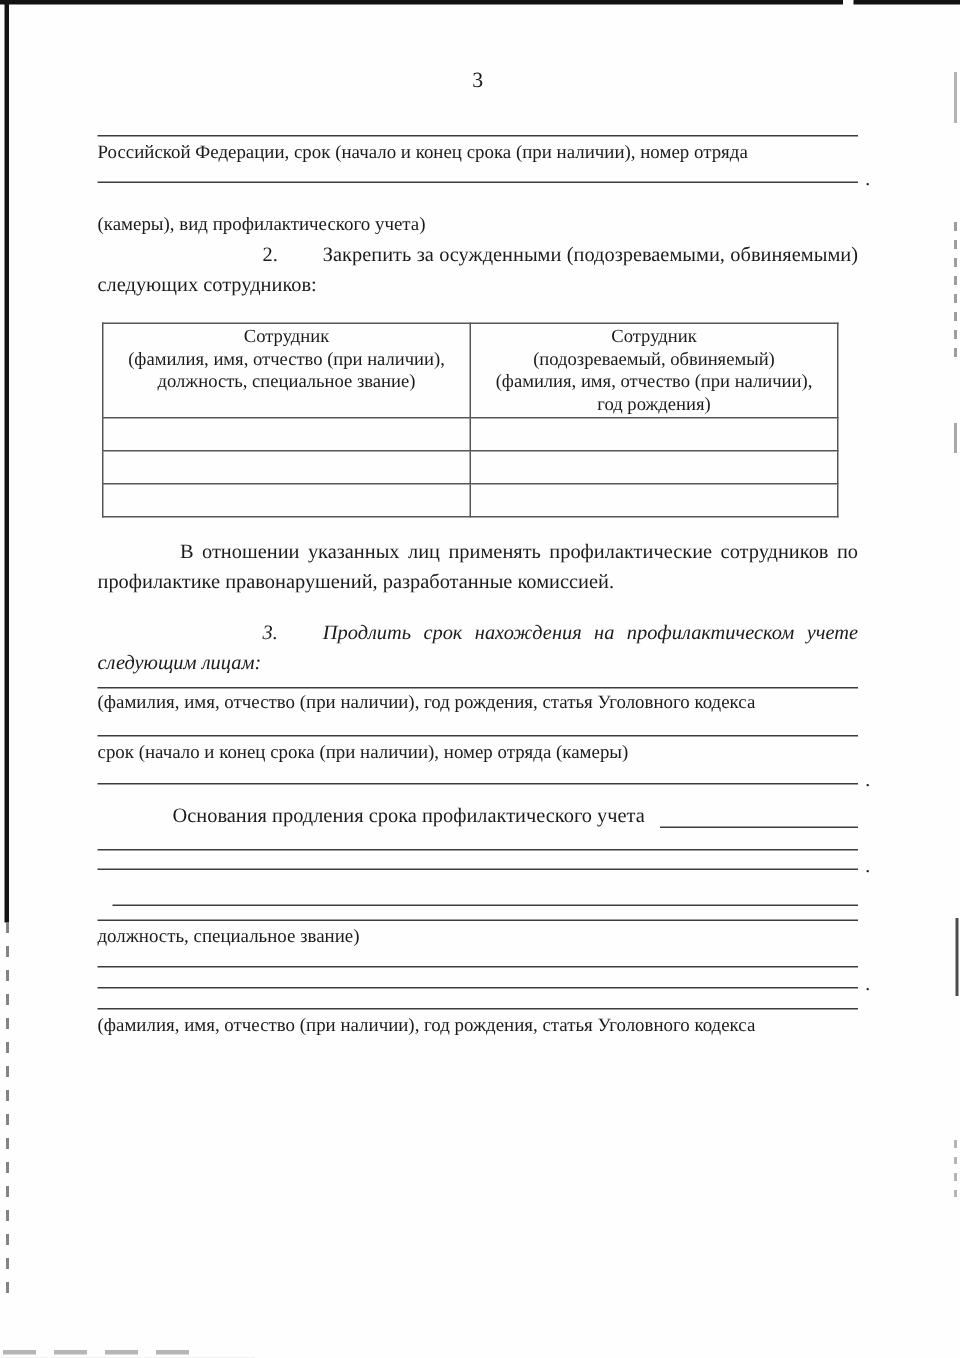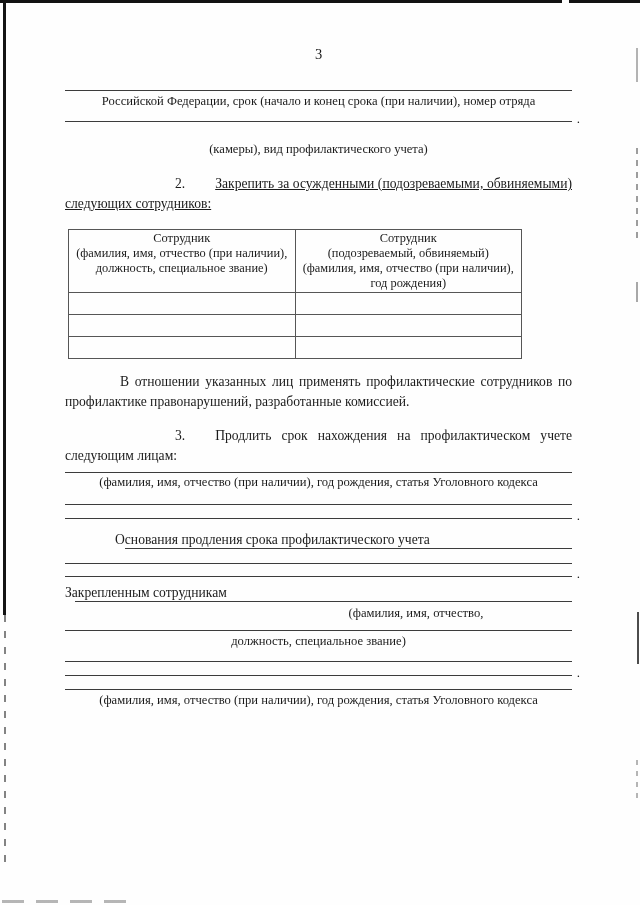--- a/index.html
+++ b/index.html
@@ -34,56 +34,56 @@
   }
 
   .content { position:absolute; left:65px; top:46px; width:507px; }
 
   .page-number { text-align:center; font-size:14.5px; margin:0 0 0 0; }
 
   .rule { height:0; border-top:1.5px solid #3c3c3c; }
   .rule-row { position:relative; }
   .rule-row .tail { position:absolute; right:-8px; top:-10px; font-size:13px; }
 
-  .cap { font-size:12.6px; line-height:1.22; text-align:center; margin:0; }
+  .cap { font-size:12.6px; line-height:1.22; text-align:left; margin:0; }
 
   .para {
     font-size:13.6px; line-height:20px; margin:0;
     text-align:justify;
   }
   .para .num { display:inline-block; margin-right:30px; }
   .indent { text-indent:55px; }
   .stretch { text-align-last:justify; }
 
   table.assign {
     border-collapse:collapse; table-layout:fixed;
-    width:454px; margin-left:3px;
+    width:491px; margin-left:3px;
     font-size:12.4px; line-height:1.22;
   }
   table.assign th, table.assign td {
     border:1px solid #565656; padding:1px 6px;
     font-weight:normal; text-align:center; vertical-align:top;
   }
   table.assign td.empty { height:19px; }
   .hline { display:block; }
 
-  .fill-row { display:flex; font-size:13.6px;flex-direction:column; }
+  .fill-row { display:flex; align-items:flex-end; font-size:13.6px; }
   .fill-row .blank { flex:1; margin-left:10px; border-bottom:1.4px solid #3c3c3c; height:15px; }
 
   .cap-offset { margin-left:195px; text-align:center; }
 
   
   .m-rule1 { margin-top:27px; }
   .m-cap1  { margin-top:3px; }
   .m-rule2 { margin-top:12px; }
   .m-cap2  { margin-top:20px; }
-  .m-item2 { margin-top:16px;text-decoration:underline; }
+  .m-item2 { margin-top:2px; }
   .m-table { margin-top:15px; }
   .m-parat { margin-top:13px; }
-  .m-item3 { margin-top:14px; }
+  .m-item3 { margin-top:14px;font-style:italic; }
   .m-rule3 { margin-top:6px; }
   .m-cap3  { margin-top:2px; }
   .m-rule4 { margin-top:13px; }
   .m-cap4  { margin-top:3px; }
   .m-rule5 { margin-top:13px; }
   .m-grnd  { margin-top:13px; }
   .m-rule6 { margin-top:14px; }
   .m-rule7 { margin-top:12px; }
   .m-assg  { margin-top:8px; }
   .m-cap5  { margin-top:4px; }
@@ -160,40 +160,39 @@
 
     <p class="para indent m-parat">В отношении указанных лиц применять профилактические сотрудников по профилактике правонарушений, разработанные комиссией.</p>
 
     <p class="para indent m-item3"><span class="num">3.</span><span>Продлить срок нахождения на профилактическом учете следующим лицам:</span></p>
 
     <div class="rule m-rule3"></div>
     <p class="cap m-cap3">
         <span class="hline">(фамилия, имя, отчество (при наличии), год рождения, статья Уголовного кодекса</span>
       </p>
     <div class="rule m-rule4"></div>
+    <p class="cap m-cap4">срок (начало и конец срока (при наличии), номер отряда (камеры)</p>
     <div class="rule-row m-rule5">
       <div class="rule"></div>
       <span class="tail">.</span>
     </div>
 
     <div class="fill-row m-grnd" style="padding-left:50px;">
       <span>Основания продления срока профилактического учета</span>
       <span class="blank"></span>
     </div>
     <div class="rule m-rule6"></div>
     <div class="rule-row m-rule7">
       <div class="rule"></div>
       <span class="tail">.</span>
     </div>
 
     <div class="fill-row m-assg">
-      <span>Закрепленным сотрудникам</span>
       <span class="blank"></span>
     </div>
-    <p class="cap cap-offset m-cap5">(фамилия, имя, отчество,</p>
     <div class="rule m-rule8"></div>
     <p class="cap m-cap6">должность, специальное звание)</p>
     <div class="rule m-rule9"></div>
     <div class="rule-row m-rule10">
       <div class="rule"></div>
       <span class="tail">.</span>
     </div>
 
     <div class="rule m-rule11"></div>
     <p class="cap m-cap7">(фамилия, имя, отчество (при наличии), год рождения, статья Уголовного кодекса</p>

